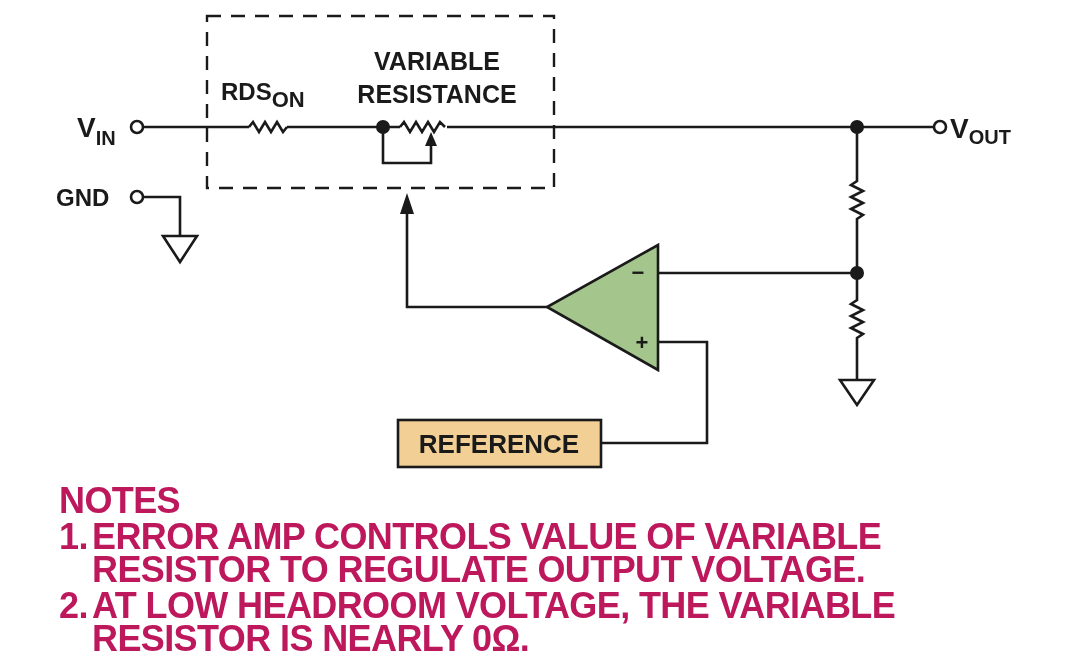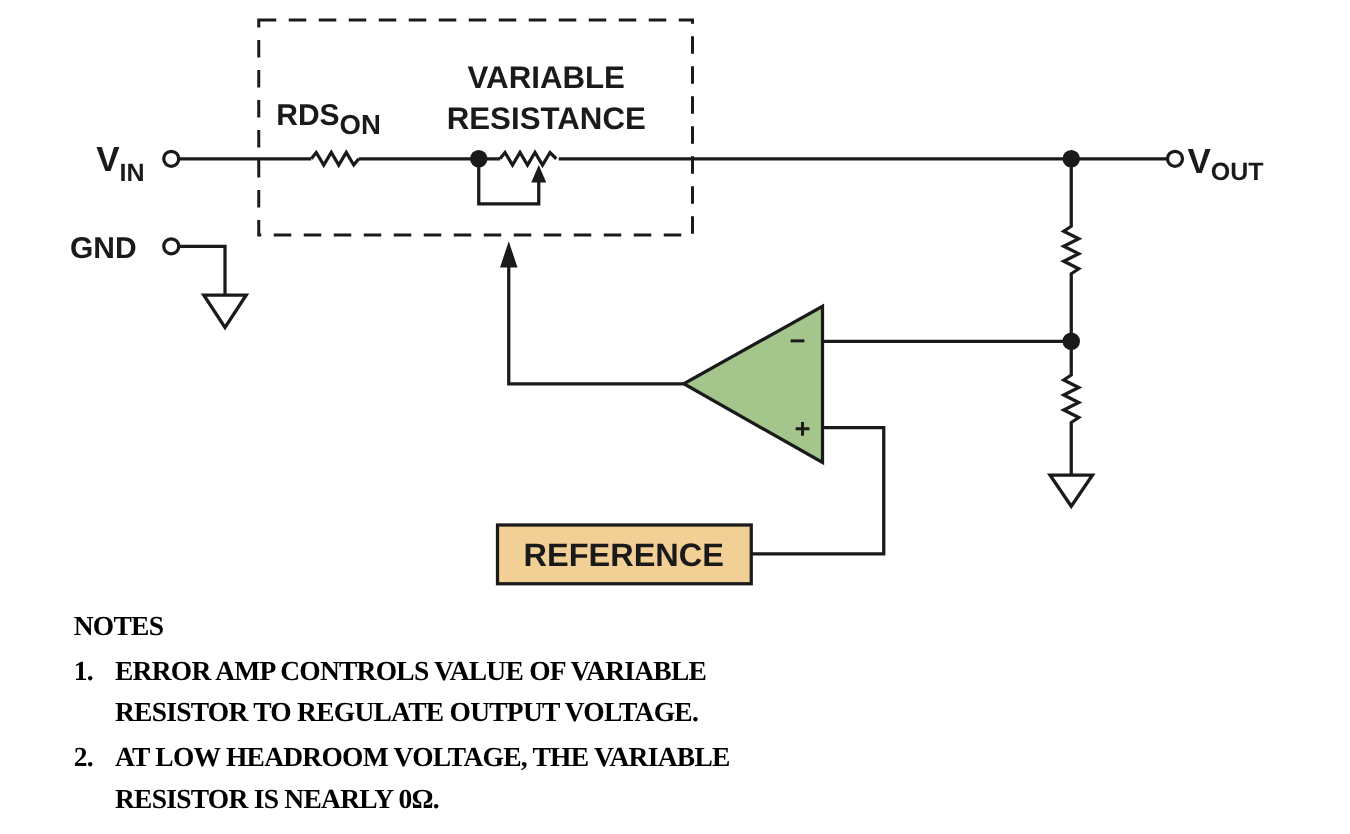--- a/index.html
+++ b/index.html
@@ -2,22 +2,22 @@
 <html><head>
   <meta charset="utf-8">
   <style>
     html, body { margin: 0; padding: 0; background: #ffffff; }
     body { width: 1080px; height: 667px; position: relative; overflow: hidden;
            font-family: "Liberation Sans", sans-serif; color: #1a1a1a; }
     svg#schematic { position: absolute; left: 0; top: 0; }
     .wire { stroke: #1a1a1a; stroke-width: 2.6; fill: none; stroke-linejoin: miter; }
     .dash { stroke: #1a1a1a; stroke-width: 2.4; fill: none; stroke-dasharray: 14 10; }
     .lbl { font-family: "Liberation Sans", sans-serif; font-weight: bold; fill: #1a1a1a; }
-    .notes { position: absolute; left: 59px; top: 484px; font-weight: bold; font-size: 22px;
-             line-height: 33px; color: #000000; letter-spacing: -0.6px; font-family: Liberation Serif, serif; }
+    .notes { position: absolute; left: 59px; top: 484px; font-weight: bold; font-size: 36px;
+             line-height: 33px; color: #be185d; letter-spacing: -0.6px; }
     .notes .note { display: flex; margin-top: 3px; }
     .notes .num { width: 33px; flex: none; }
     .notes .txt { white-space: pre-line; }
   </style>
 </head>
 <body>
 
 <svg id="schematic" width="1080" height="667" viewBox="0 0 1080 667">
 
   <rect x="207" y="16" width="347" height="172" class="dash"></rect>

